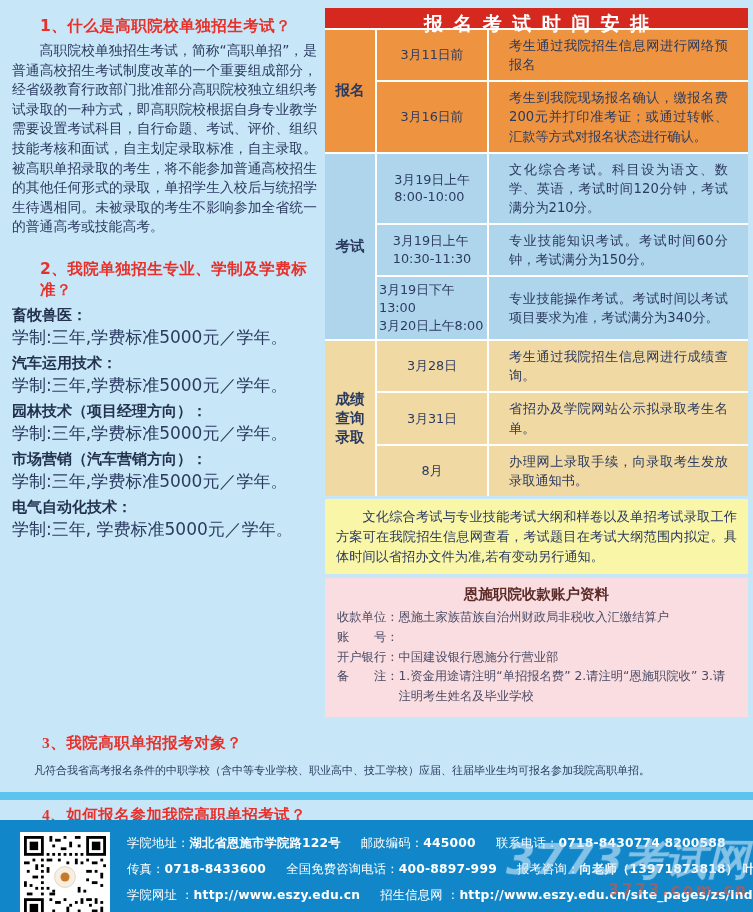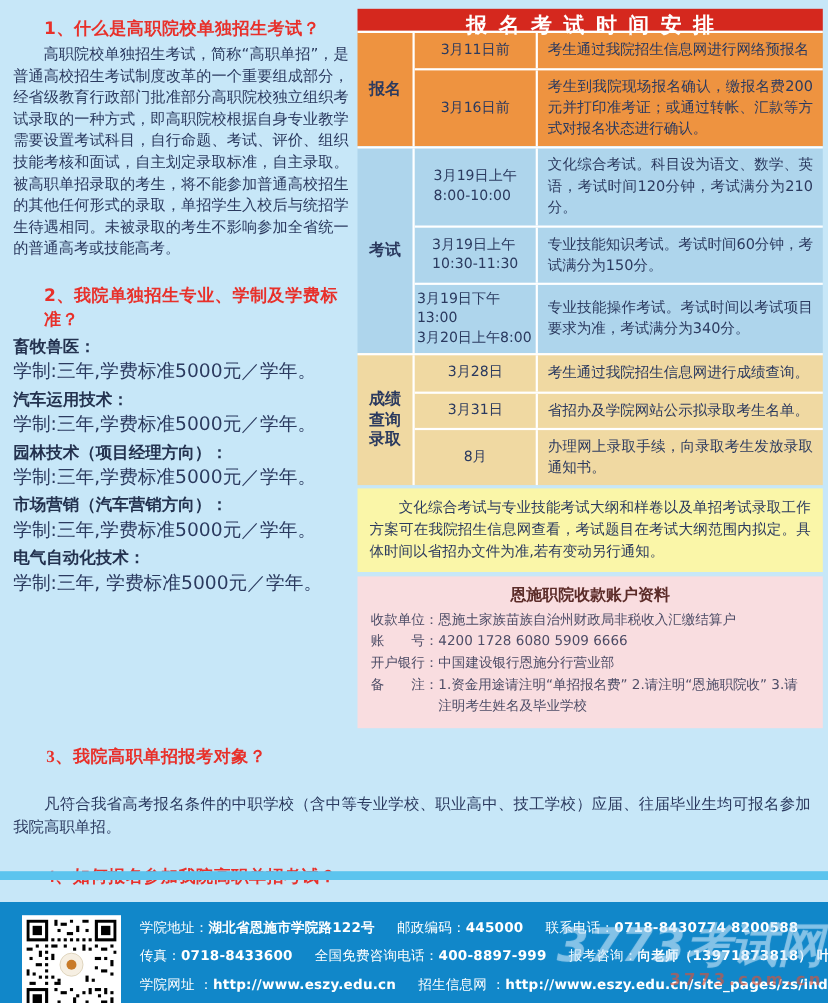--- a/index.html
+++ b/index.html
@@ -29,21 +29,21 @@
   .group { display:flex; border-top:2px solid #fff; }
   .group-label { width:52px; display:flex; align-items:center; justify-content:center;
                  font-weight:bold; font-size:14.5px; text-align:center;
                  border-right:2px solid #fff; white-space:pre-line; line-height:1.3; }
   .group-rows { flex:1; min-width:0; }
   .row { display:flex; }
   .row + .row { border-top:2px solid #fff; }
   .cell-time { width:112px; flex:none; display:flex; align-items:center; justify-content:center;
                text-align:left; font-size:12.8px; border-right:2px solid #fff;
                white-space:pre-line; padding:4px 2px; line-height:1.4; }
-  .cell-desc { flex:1; display:flex; align-items:center; padding:6px 9px;
+  .cell-desc { flex:1; display:flex; align-items:center; padding:6px 20px;
                font-size:13.2px; line-height:1.45; text-align:justify; }
   .g-baoming  { background:#ee9340; }
   .g-kaoshi   { background:#aed5ec; }
   .g-chengji  { background:#f0d9a2; }
   .g-baoming .row { min-height:32px; } .g-baoming .row:last-child { min-height:42px; }
   .g-kaoshi .row { min-height:40px; }
   .g-chengji .row { min-height:33px; }
 
   .note { background:#faf6a8; margin-top:3px; padding:8px 11px;
           font-size:13.2px; line-height:1.5; text-indent:2em; text-align:justify; }
@@ -51,21 +51,21 @@
   .bank-title { text-align:center; font-weight:bold; font-size:14.5px; color:#5b2b28; margin-bottom:4px; }
   .bank-row { display:flex; font-size:12.3px; line-height:1.6; color:#4c4c66; }
   .bank-label { white-space:pre; flex:none; }
   .bank-value { flex:1; min-width:0; }
 
   
   .wide { padding:0 16px 0 12px;font-family:Liberation Serif, serif; }
   .wide h2.qhead { padding-left:30px; }
   .sec-q3 h2 { margin-top:16px; }
   .sec-q4 h2 { margin-top:24px; }
-  .wide .body-p { font-size:14px; line-height:21px; margin-top:22px; }
+  .wide .body-p { font-size:11px; line-height:21px; margin-top:6px; }
 
   
   .footer-strip { position:absolute; left:0; right:0; bottom:112px; height:8px; background:#5cc4ee; }
   .footer { position:absolute; left:0; right:0; bottom:0; height:92px; background:#1187c9; color:#fff; display:flex; }
   .qr-wrap { width:90px; height:90px; background:#fff; margin:12px 0 0 20px; padding:4px; flex:none; }
   .qr-wrap svg { width:100%; height:100%; display:block; }
   .footer-lines { flex:1; min-width:0; margin:15px 0 0 17px; }
   .f-line { font-size:12.3px; margin-bottom:9px; white-space:nowrap; letter-spacing:.2px; }
   .seg { margin-right:16px; }
   .seg .val { font-weight:bold; }
@@ -176,21 +176,20 @@
       <div class="note">文化综合考试与专业技能考试大纲和样卷以及单招考试录取工作方案可在我院招生信息网查看，考试题目在考试大纲范围内拟定。具体时间以省招办文件为准,若有变动另行通知。</div>
 
       <div class="bank">
         <div class="bank-title">恩施职院收款账户资料</div>
         <div class="bank-row">
           <span class="bank-label">收款单位：</span>
           <span class="bank-value">恩施土家族苗族自治州财政局非税收入汇缴结算户</span>
         </div>
         <div class="bank-row">
           <span class="bank-label">账　　号：</span>
-          <span class="bank-value">4200 1728 6080 5909 6666</span>
         </div>
         <div class="bank-row">
           <span class="bank-label">开户银行：</span>
           <span class="bank-value">中国建设银行恩施分行营业部</span>
         </div>
         <div class="bank-row">
           <span class="bank-label">备　　注：</span>
           <span class="bank-value">1.资金用途请注明“单招报名费”  2.请注明“恩施职院收”  3.请注明考生姓名及毕业学校</span>
         </div>
       </div>

